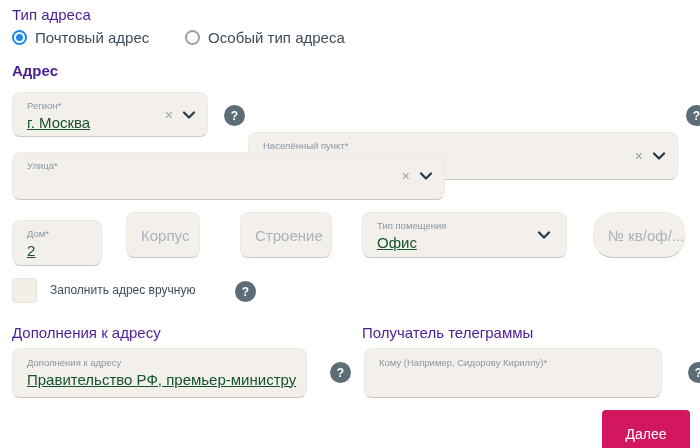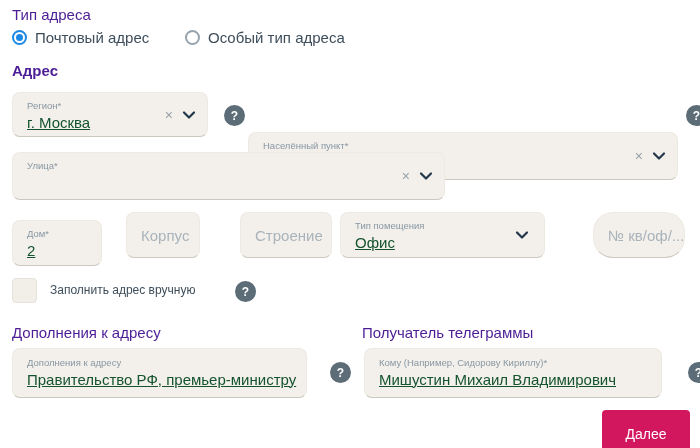--- a/index.html
+++ b/index.html
@@ -98,21 +98,21 @@
   </div>
 
   <div class="field" style="left:126px;top:212px;width:74px;height:46px;">
     <div class="fplaceholder">Корпус</div>
   </div>
 
   <div class="field" style="left:240px;top:212px;width:92px;height:46px;">
     <div class="fplaceholder">Строение</div>
   </div>
 
-  <div class="field" style="left:340px;top:212px;width:205px;height:46px;">
+  <div class="field" style="left:362px;top:212px;width:205px;height:46px;">
     <div class="flabel">Тип помещения</div>
     <div class="fvalue">Офис</div>
     <span class="chev" style="right:14px;">
       <svg width="16" height="16" viewBox="0 0 16 16">
           <path d="M3 5.5 L8 10.5 L13 5.5" stroke="#22384a" stroke-width="2.2" fill="none" stroke-linecap="round" stroke-linejoin="round"></path>
         </svg>
     </span>
   </div>
 
   <div class="field" style="left:593px;top:212px;width:92px;height:46px;border-radius:20px;">
@@ -127,19 +127,18 @@
   <div class="heading" style="left:362px;top:324px;">Получатель телеграммы</div>
 
   <div class="field" style="left:12px;top:348px;width:295px;height:50px;">
     <div class="flabel" style="padding-top:9px;">Дополнения к адресу</div>
     <div class="fvalue">Правительство РФ, премьер-министру</div>
   </div>
   <div class="help" style="left:330px;top:362px;">?</div>
 
   <div class="field" style="left:364px;top:348px;width:298px;height:50px;">
     <div class="flabel" style="padding-top:9px;">Кому (Например, Сидорову Кириллу)*</div>
-    <div class="fvalue">Мишустин Михаил Владимирович</div>
   </div>
   <div class="help" style="left:688px;top:362px;">?</div>
 
   <button class="btn-next">Далее</button>
 
 </div>
 
 </body></html>

